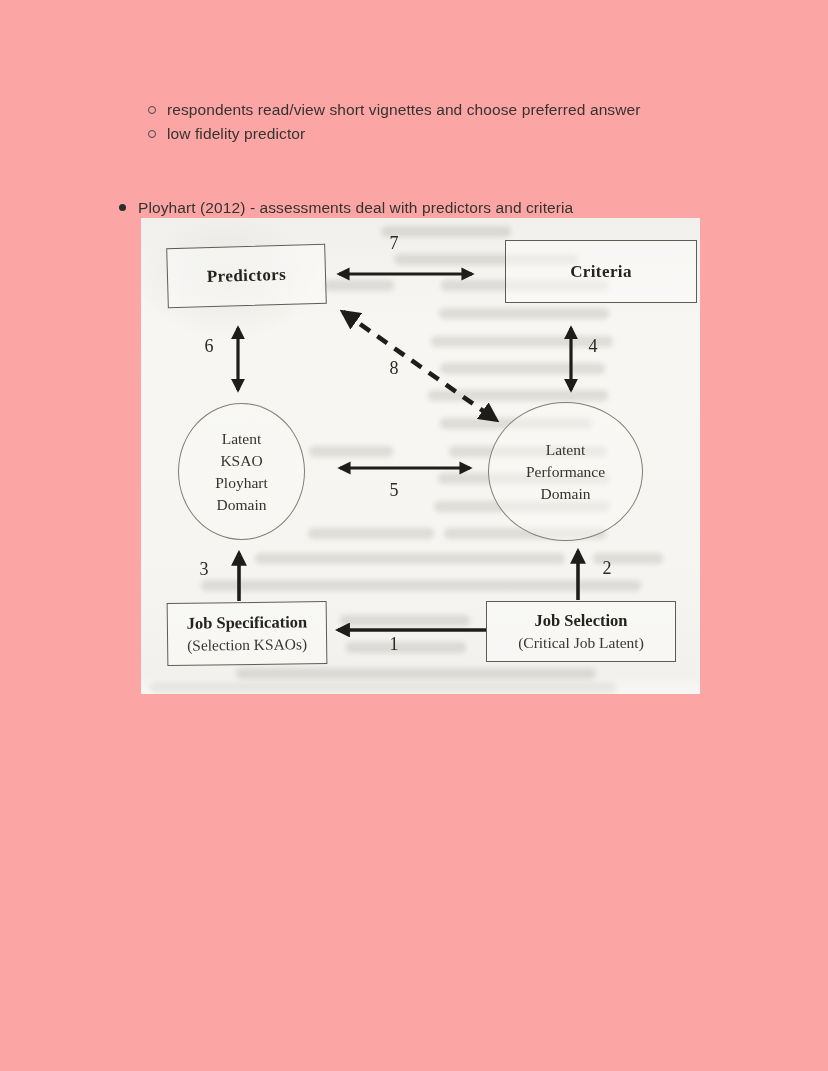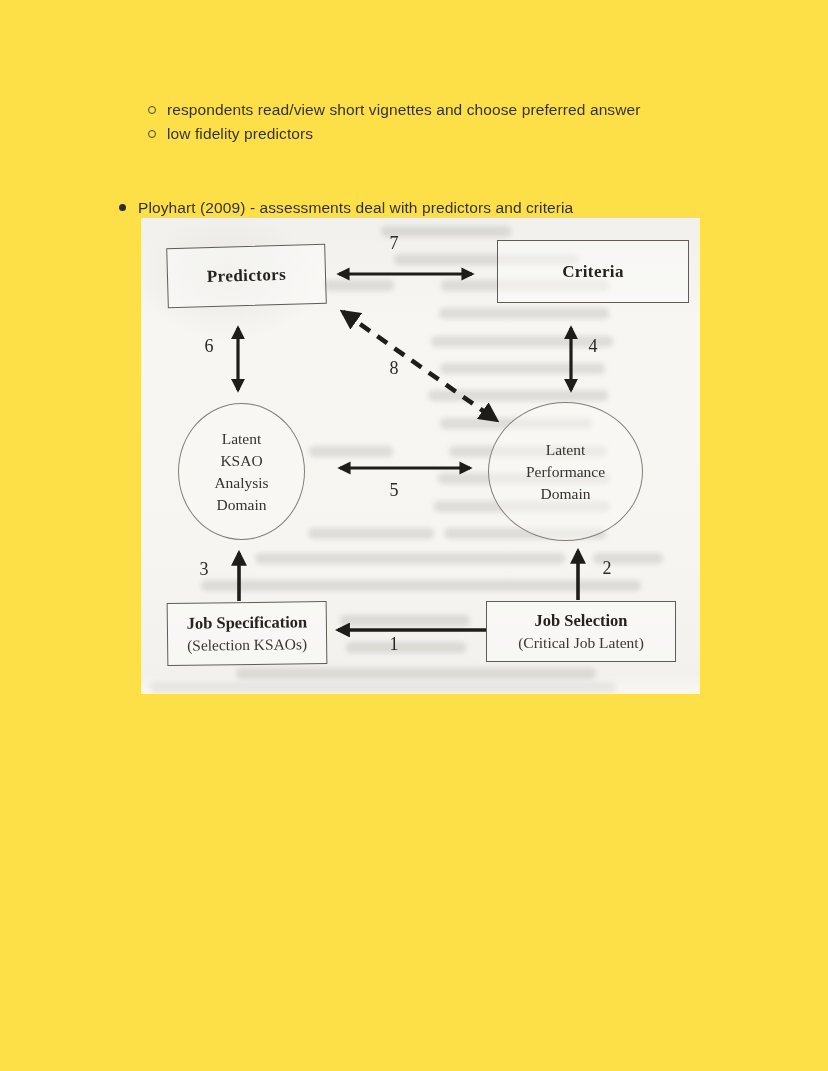--- a/index.html
+++ b/index.html
@@ -1,16 +1,16 @@
 <!DOCTYPE html>
 <html><head>
 <meta charset="utf-8">
 <style>
   html,body{margin:0;padding:0;background:#ffffff;}
-  .canvas{position:relative;width:828px;height:1071px;background:#fde047;overflow:hidden;
+  .canvas{position:relative;width:828px;height:1071px;background:#fca5a5;overflow:hidden;
           font-family:"Liberation Sans",sans-serif;color:#35332f;}
   
   .row{position:absolute;display:flex;align-items:center;font-size:15.5px;line-height:19px;
        letter-spacing:0.1px;white-space:nowrap;}
   .circle-marker{width:6px;height:6px;border:1.6px solid #454545;border-radius:50%;
        flex:0 0 auto;margin-right:11px;}
   .disc-marker{width:7px;height:7px;background:#2c2c2c;border-radius:50%;
        flex:0 0 auto;margin-right:12px;}
   
   .figure{position:absolute;left:141px;top:218px;width:559px;height:476px;overflow:hidden;
@@ -37,26 +37,26 @@
 <body>
 
 <div class="canvas">
 
   <div class="row" style="left:148px;top:100px;">
     <span class="circle-marker"></span>
     <span>respondents read/view short vignettes and choose preferred answer</span>
   </div>
   <div class="row" style="left:148px;top:124px;">
     <span class="circle-marker"></span>
-    <span>low fidelity predictors</span>
+    <span>low fidelity predictor</span>
   </div>
 
   <div class="row" style="left:119px;top:198px;">
     <span class="disc-marker"></span>
-    <span>Ployhart (2009) - assessments deal with predictors and criteria</span>
+    <span>Ployhart (2012) - assessments deal with predictors and criteria</span>
   </div>
 
   <div class="figure">
 
     <div>
       <div class="bl" style="left:240px;top:8px;width:130px;"></div>
       <div class="bl" style="left:253px;top:36px;width:185px;"></div>
       <div class="bl" style="left:183px;top:62px;width:70px;"></div>
       <div class="bl" style="left:300px;top:62px;width:168px;"></div>
       <div class="bl" style="left:298px;top:90px;width:170px;"></div>
@@ -93,28 +93,28 @@
       <line x1="199" y1="250" x2="329" y2="250" stroke="#1f1d1a" stroke-width="3" marker-start="url(#ah)" marker-end="url(#ah)"></line>
       <line x1="98" y1="383" x2="98" y2="335" stroke="#1f1d1a" stroke-width="3.6" marker-end="url(#ah)"></line>
       <line x1="437" y1="382" x2="437" y2="333" stroke="#1f1d1a" stroke-width="3.6" marker-end="url(#ah)"></line>
       <line x1="345" y1="412" x2="197" y2="412" stroke="#1f1d1a" stroke-width="3.4" marker-end="url(#ah)"></line>
     </svg>
 
     <div class="dbox big-label" style="left:26px;top:28px;width:157px;height:58px;transform:rotate(-1.6deg);">
       <span>Predictors</span>
     </div>
 
-    <div class="dbox big-label" style="left:356px;top:22px;width:190px;height:61px;">
+    <div class="dbox big-label" style="left:364px;top:22px;width:190px;height:61px;">
       <span>Criteria</span>
     </div>
 
     <div class="ell" style="left:37px;top:185px;width:125px;height:135px;">
       <span>Latent</span>
       <span>KSAO</span>
-      <span>Analysis</span>
+      <span>Ployhart</span>
       <span>Domain</span>
     </div>
 
     <div class="ell" style="left:347px;top:184px;width:153px;height:137px;">
       <span>Latent</span>
       <span>Performance</span>
       <span>Domain</span>
     </div>
 
     <div class="dbox" style="left:26px;top:384px;width:158px;height:61px;transform:rotate(-0.7deg);">

